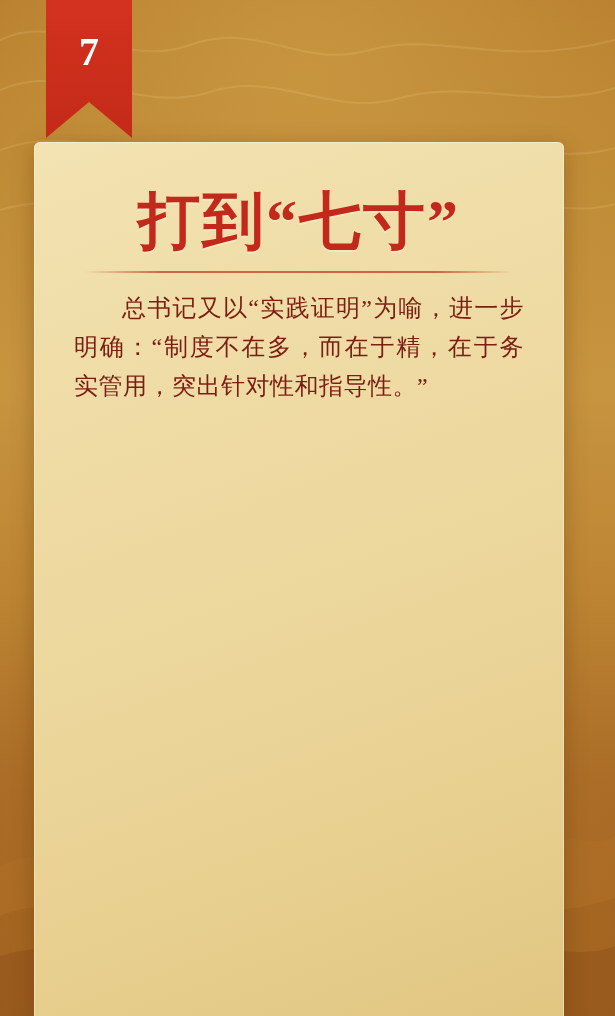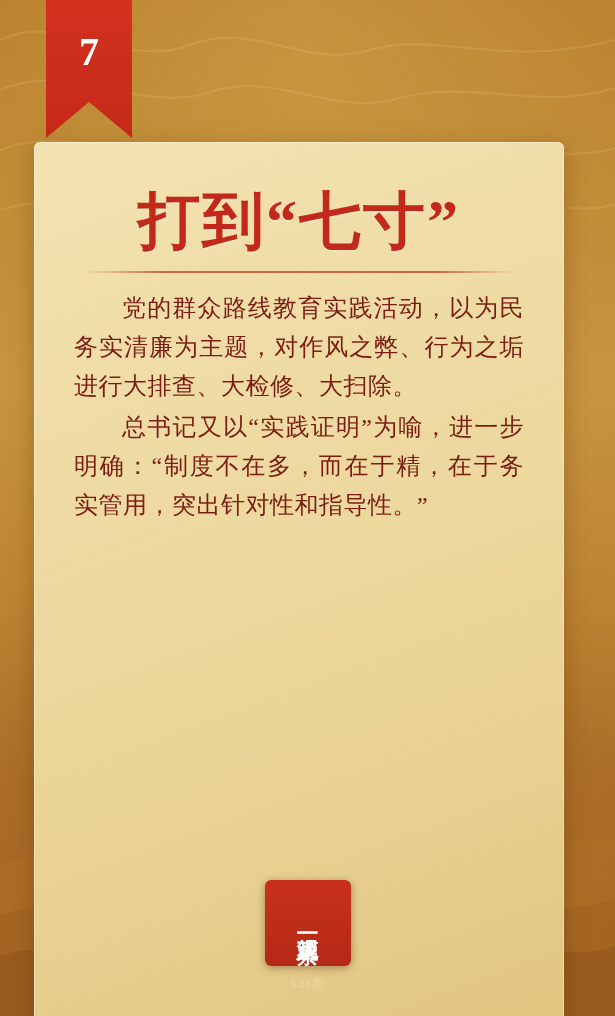--- a/index.html
+++ b/index.html
@@ -190,28 +190,21 @@
 
   <div class="ribbon">
     <div class="ribbon-num">7</div>
   </div>
 
   <div class="card">
     <div class="card-inner">
       <div class="title">打到“七寸”</div>
       <div class="divider"></div>
       <div class="body-text">
-        <p>党的群众路线教育实践活动，以为民务实清廉为主题，对作风之弊、行为之垢进行大排查、大检修、大扫除。</p>
         <p>总书记又以“实践证明”为喻，进一步明确：“制度不在多，而在于精，在于务实管用，突出针对性和指导性。”</p>
       </div>
     </div>
   </div>
 
   <div class="glow"></div>
 
-  <div class="seal-wrap">
-    <div class="seal">
-      <div class="seal-chars">第一观察</div>
-    </div>
-    <div class="seal-issue">538期</div>
-  </div>
 
 </div>
 
 </body></html>

